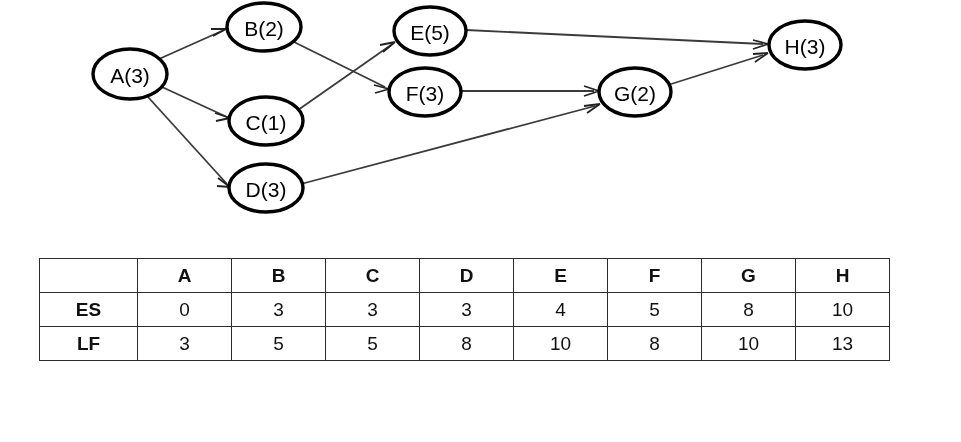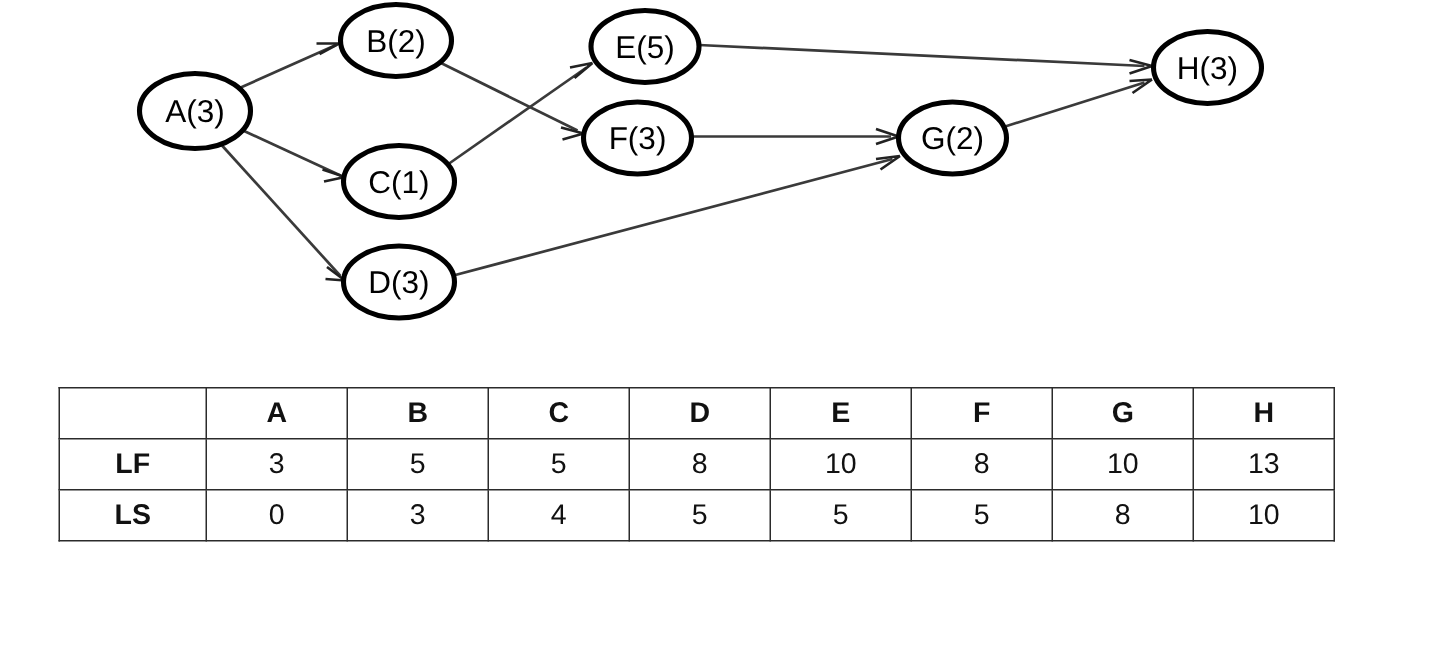--- a/index.html
+++ b/index.html
@@ -205,36 +205,36 @@
         <th class="col-head">C</th>
         <th class="col-head">D</th>
         <th class="col-head">E</th>
         <th class="col-head">F</th>
         <th class="col-head">G</th>
         <th class="col-head">H</th>
       </tr>
     </thead>
     <tbody>
       <tr>
+        <th class="row-head">ES</th>
+        <td>0</td>
+        <td>3</td>
+        <td>3</td>
+        <td>3</td>
+        <td>4</td>
+        <td>5</td>
+        <td>8</td>
+        <td>10</td>
+      </tr>
+      <tr>
         <th class="row-head">LF</th>
         <td>3</td>
         <td>5</td>
         <td>5</td>
         <td>8</td>
         <td>10</td>
         <td>8</td>
         <td>10</td>
         <td>13</td>
       </tr>
-      <tr>
-        <th class="row-head">LS</th>
-        <td>0</td>
-        <td>3</td>
-        <td>4</td>
-        <td>5</td>
-        <td>5</td>
-        <td>5</td>
-        <td>8</td>
-        <td>10</td>
-      </tr>
     </tbody>
   </table>
 </div>
 
 </body></html>

